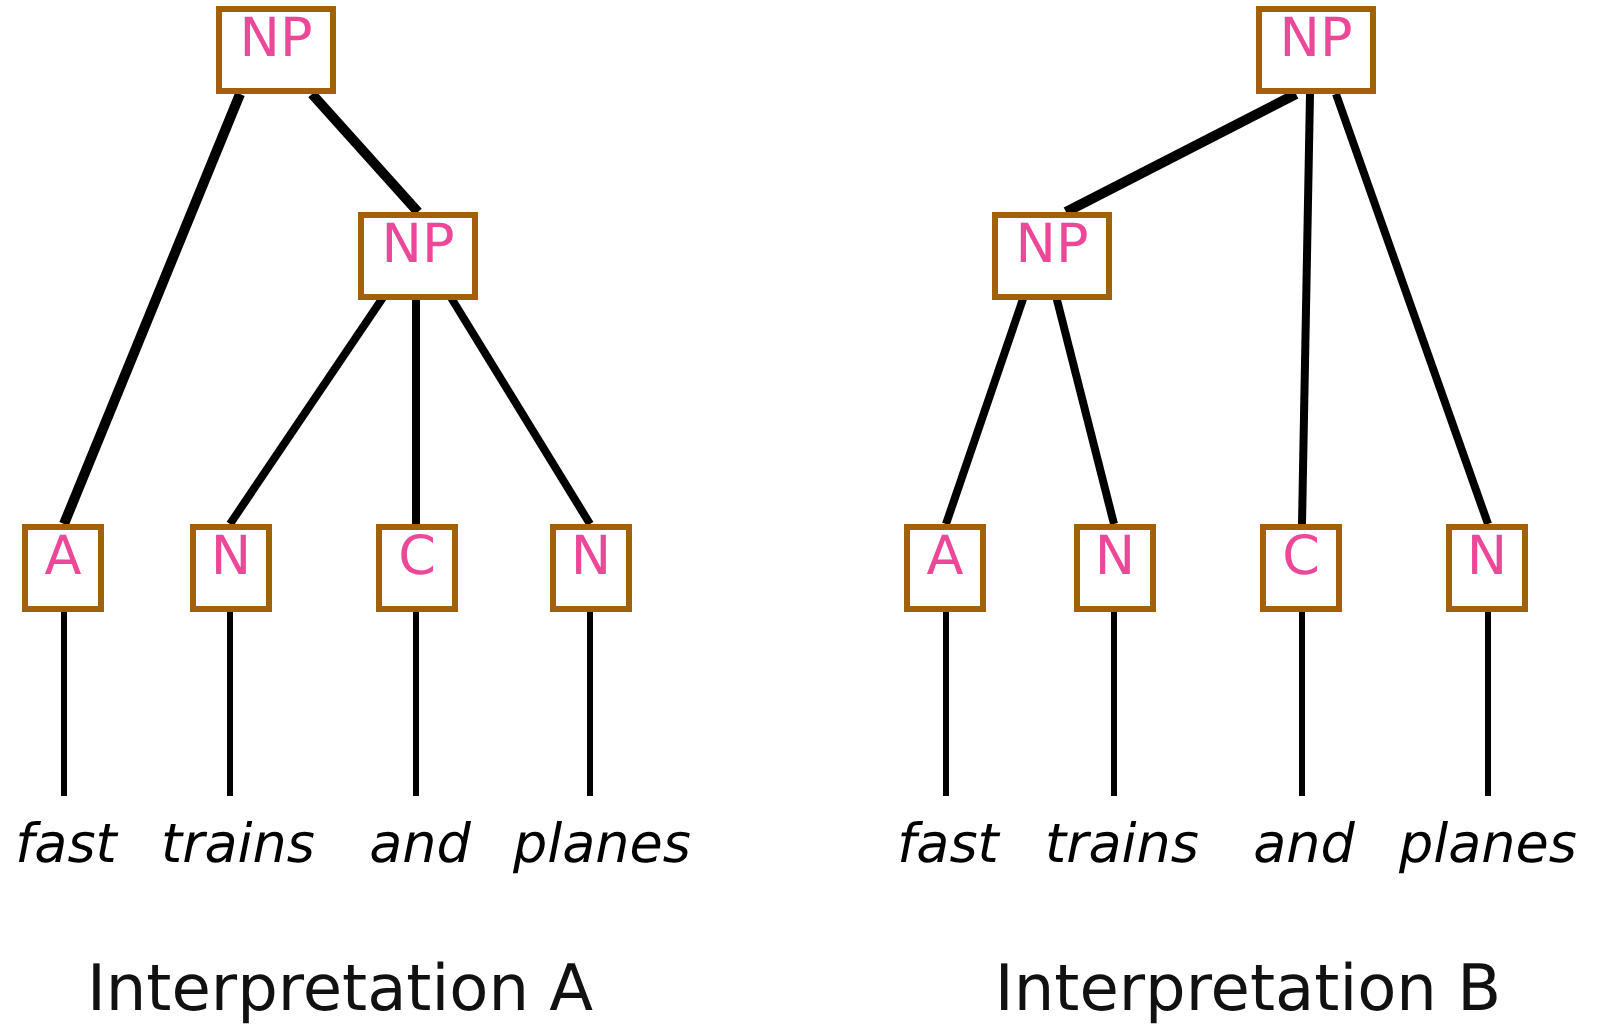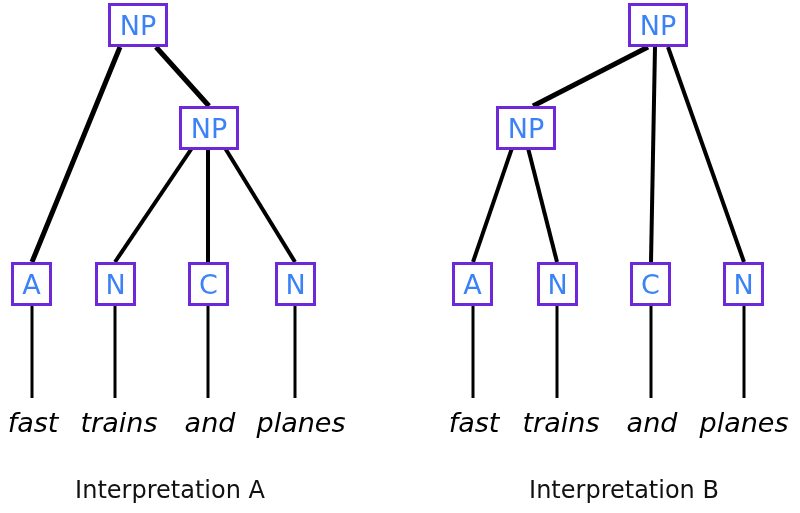--- a/index.html
+++ b/index.html
@@ -23,50 +23,50 @@
   svg.tree-layer {
     position: absolute;
     left: 0;
     top: 0;
     width: 800px;
     height: 513px;
   }
   .node-box {
     position: absolute;
     box-sizing: border-box;
-    border: 3px solid #6d28d9;
+    border: 3px solid #a16207;
     background: #ffffff;
     display: flex;
-    align-items: center;
+    align-items: flex-start;
     justify-content: center;
     font-size: 27px;
     line-height: 1;
     letter-spacing: 0px;
-    color: #3b82f6;
+    color: #ec4899;
   }
   .node-box.phrase {
     width: 60px;
     height: 44px;
   }
   .node-box.pos {
     width: 41px;
     height: 44px;
   }
   .leaf-word {
     position: absolute;
     font-style: italic;
     font-size: 27px;
     line-height: 1;
     white-space: nowrap;
     color: #000000;
     text-align: center;
   }
   .caption {
     position: absolute;
-    font-size: 24px;
+    font-size: 32px;
     line-height: 1;
     white-space: nowrap;
     color: #111111;
     text-align: center;
   }
 </style>
 </head>
 <body>
 
 <div id="canvas">

